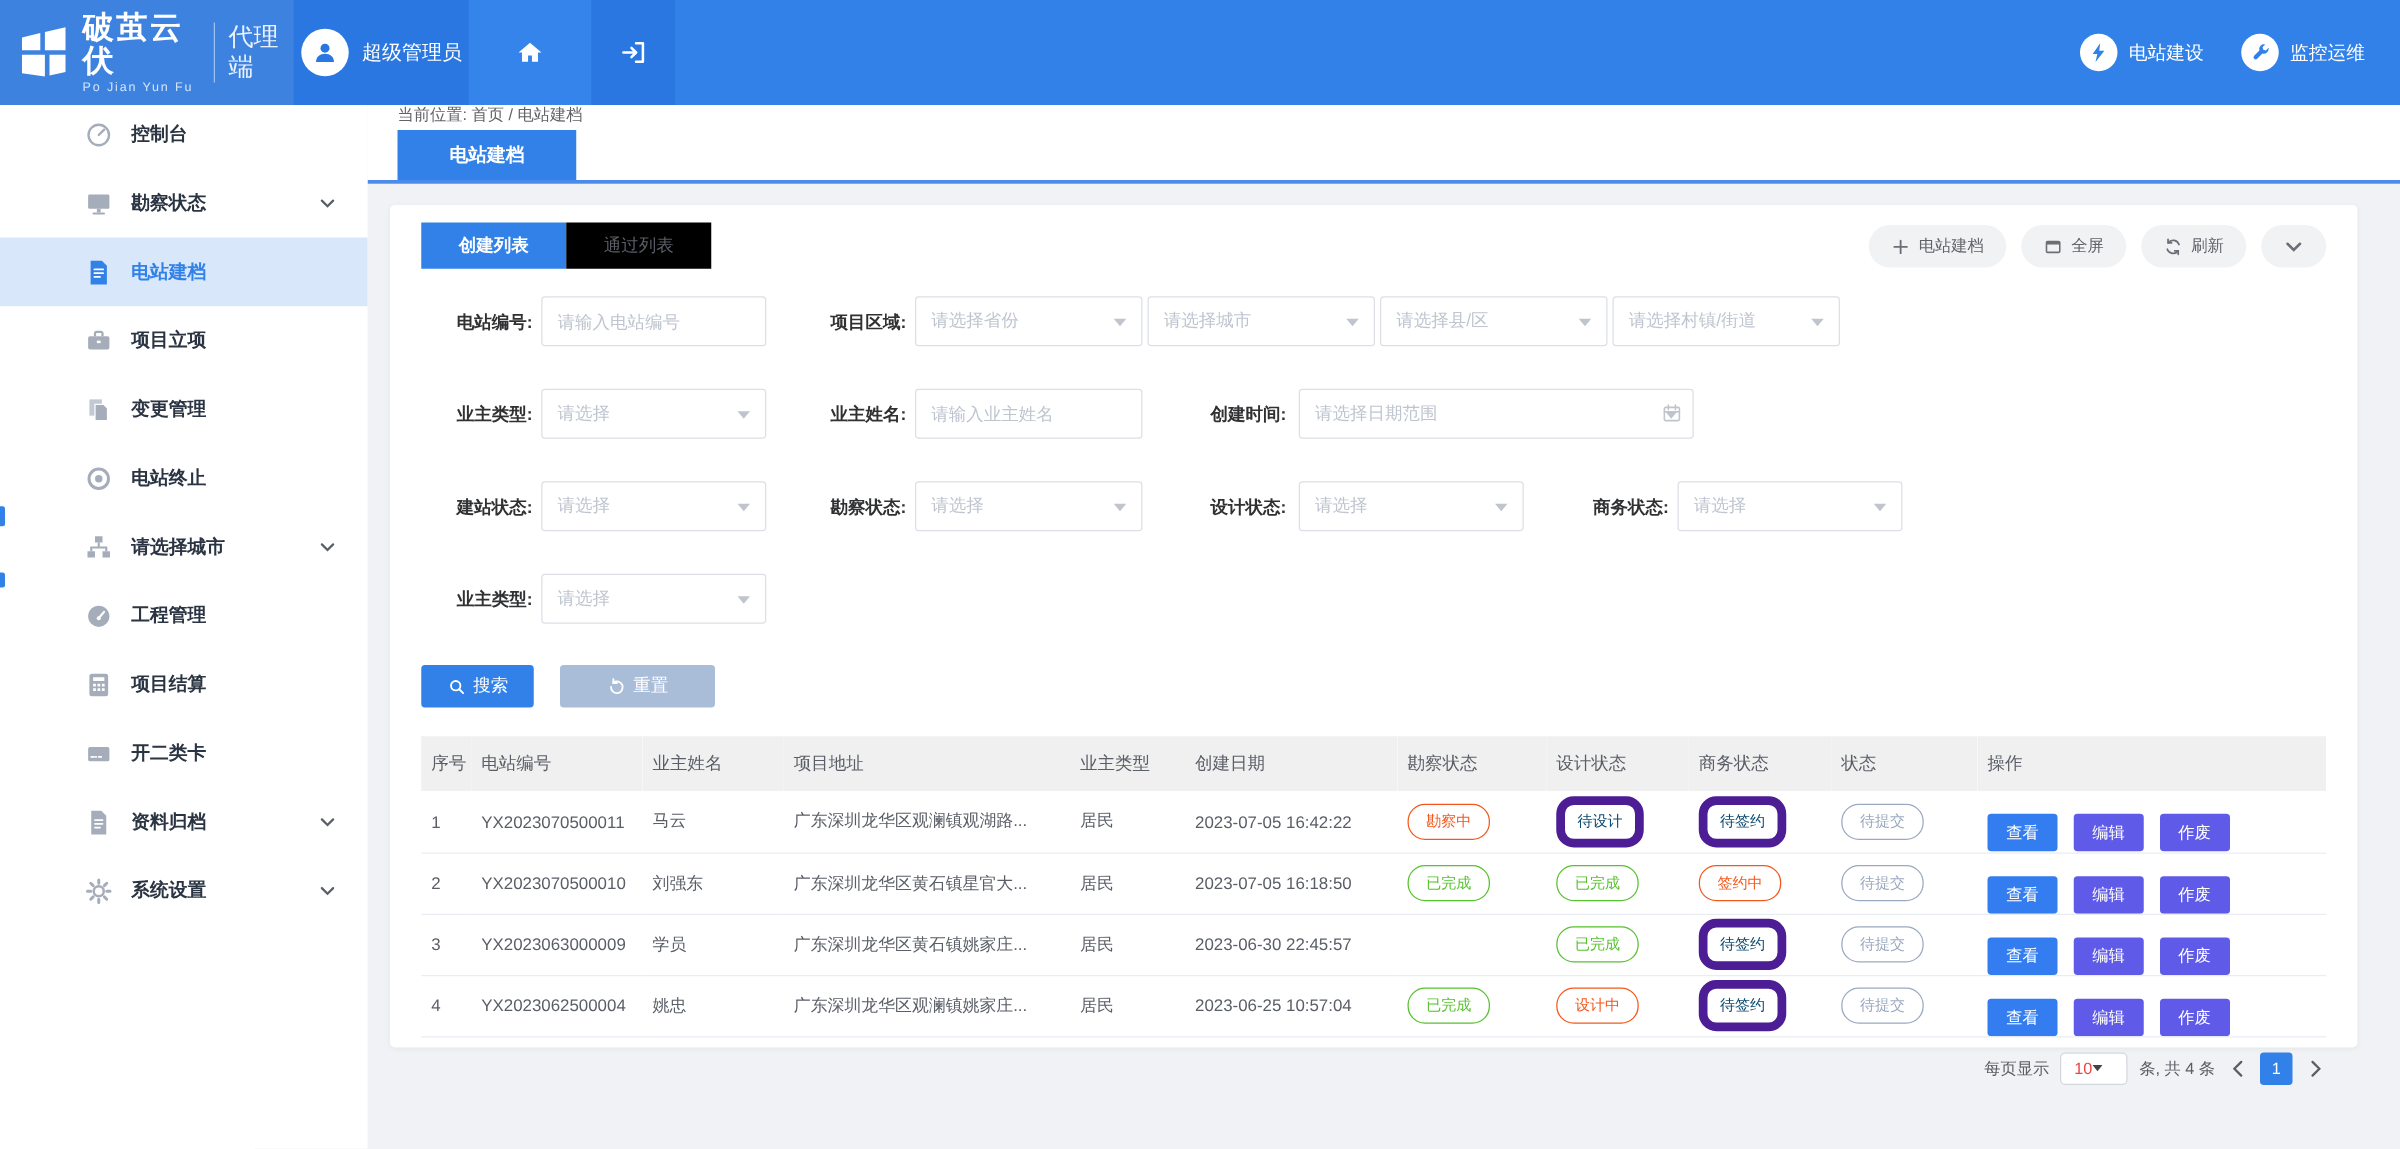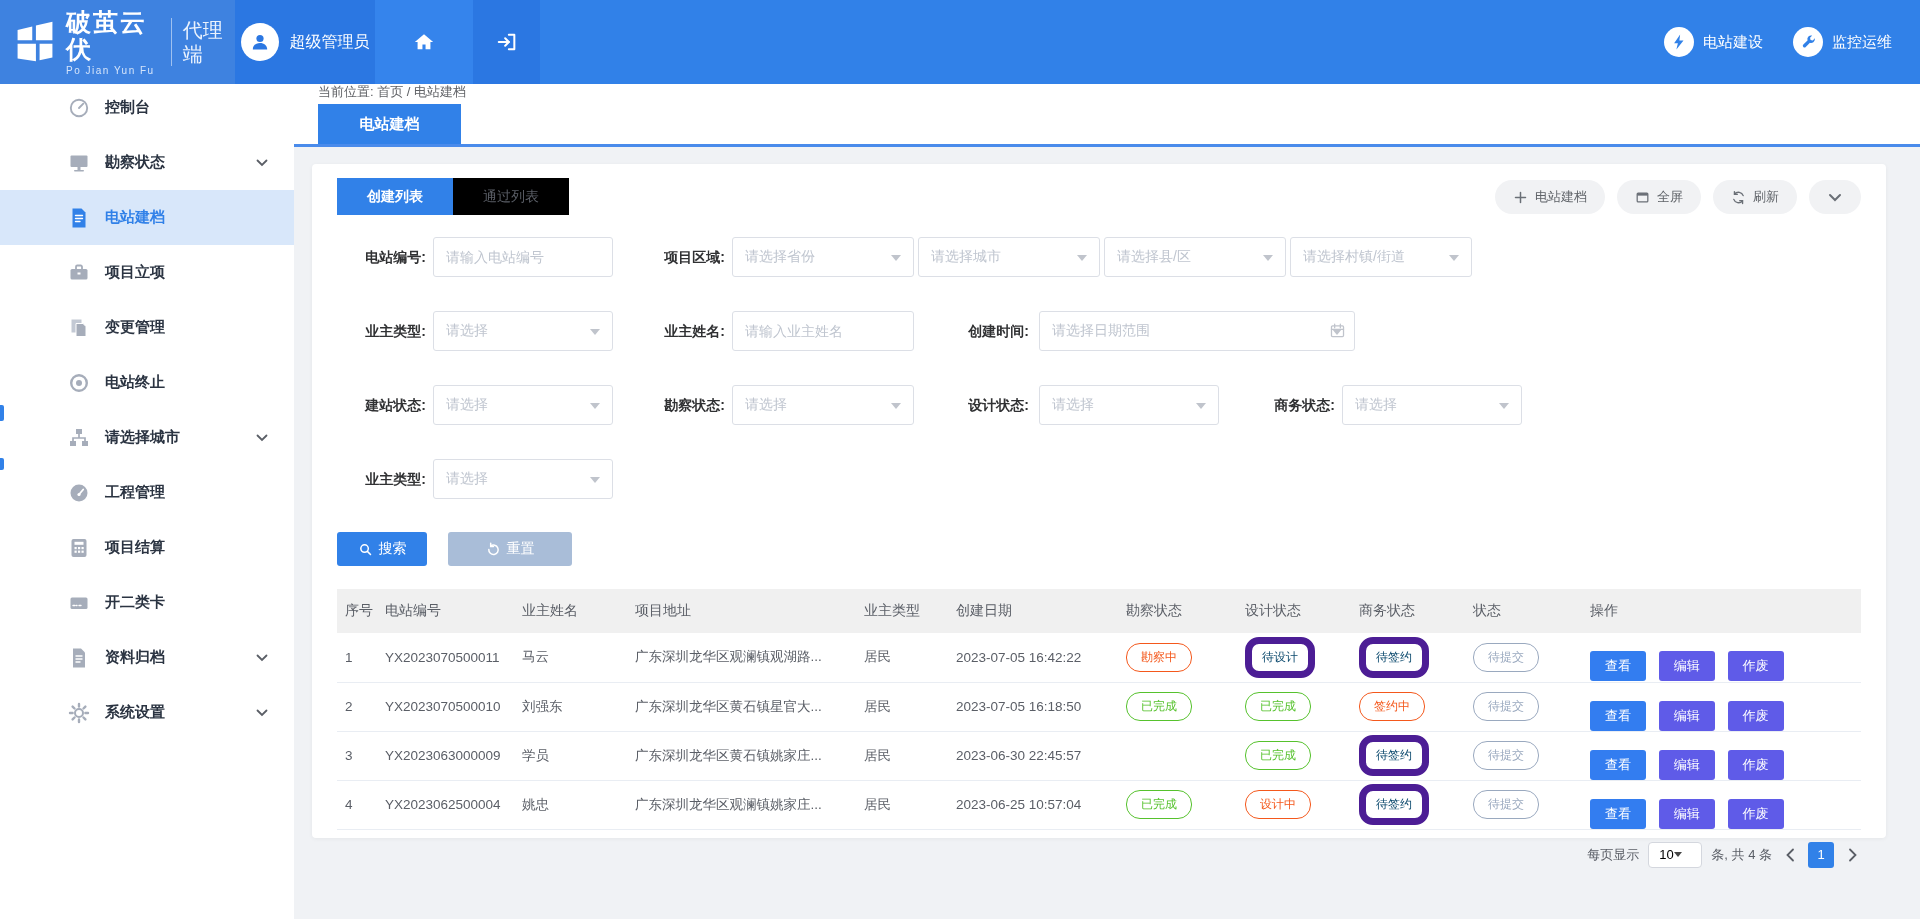--- a/index.html
+++ b/index.html
@@ -74,21 +74,21 @@
   .t-orange { color:#f4581c; border:1px solid #f4581c; }
   .t-green  { color:#56c22d; border:1px solid #56c22d; }
   .t-blue   { color:#0c4a6e; border:7px solid #4c1d95; }
   .t-gray   { color:#9aa9bf; border:1px solid #9aa9bf; }
   .op { height:30px; padding:0 15px; border:none; border-radius:3px; color:#fff; font-size:13px; margin-right:9px; cursor:pointer; }
   .op-view { background:#337df0; }
   .op-edit, .op-void { background:#5f5be8;margin-top:18px; }
 
   
   .pager { margin-top:12px; display:flex; justify-content:flex-end; align-items:center; gap:9px; font-size:13px; color:#5a5e66; }
-  .pg-select { width:54px; height:26px; border:1px solid #d4d7de; border-radius:4px; display:flex; align-items:center; padding:0 4px 0 10px; color:#000000; background:#fff; cursor:pointer; }
+  .pg-select { width:54px; height:26px; border:1px solid #d4d7de; border-radius:4px; display:flex; align-items:center; padding:0 4px 0 10px; color:#ef4444; background:#fff; cursor:pointer; }
   .pg-caret { border:4px solid transparent; border-top:5px solid #444; margin-top:4px; }
   .pg-arrow { width:18px; height:26px; display:flex; align-items:center; justify-content:center; cursor:pointer; }
   .pg-page { width:26px; height:26px; background:#3181e8; color:#fff; border-radius:3px; display:flex; align-items:center; justify-content:center; cursor:pointer; }
 
   svg { display:block; }
 </style>
 </head>
 <body>
 
 <header class="hdr">

